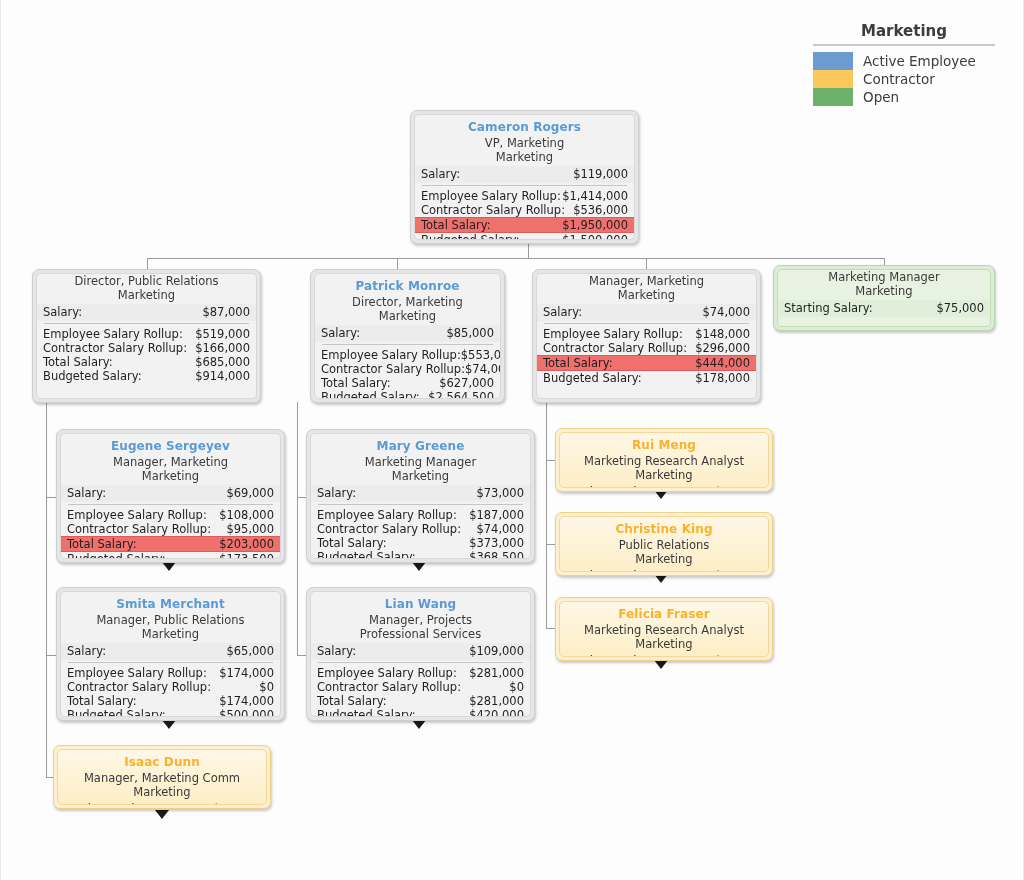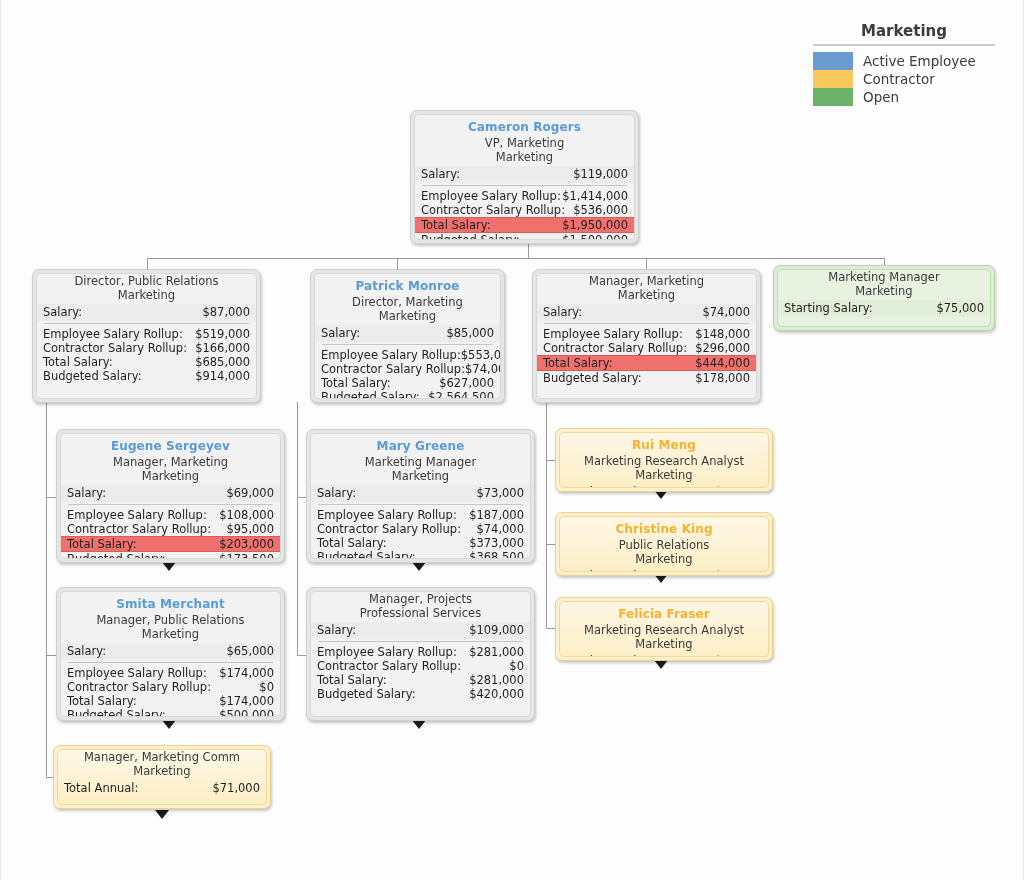--- a/index.html
+++ b/index.html
@@ -453,20 +453,21 @@
         <div class="row">
           <span>Budgeted Salary:</span>
           <span>$500,000</span>
         </div>
       </div>
     </div>
   </div>
 
   <div class="node emp" style="left:305px; top:587px; width:229px; height:134px;">
     <div class="inner">
+      <div class="nm">Lian Wang</div>
       <div class="ttl">Manager, Projects</div>
       <div class="dept">Professional Services</div>
       <div class="row salaryband">
         <span>Salary:</span>
         <span>$109,000</span>
       </div>
       <div class="divider"></div>
       <div class="rollups">
         <div class="row">
           <span>Employee Salary Rollup:</span>
@@ -483,20 +484,21 @@
         <div class="row">
           <span>Budgeted Salary:</span>
           <span>$420,000</span>
         </div>
       </div>
     </div>
   </div>
 
   <div class="node con" style="left:52px; top:745px; width:218px; height:64px;">
     <div class="inner">
+      <div class="nm">Isaac Dunn</div>
       <div class="ttl">Manager, Marketing Comm</div>
       <div class="dept">Marketing</div>
       <div class="row salaryband">
         <span>Total Annual:</span>
         <span>$71,000</span>
       </div>
     </div>
   </div>
 
 </div>

